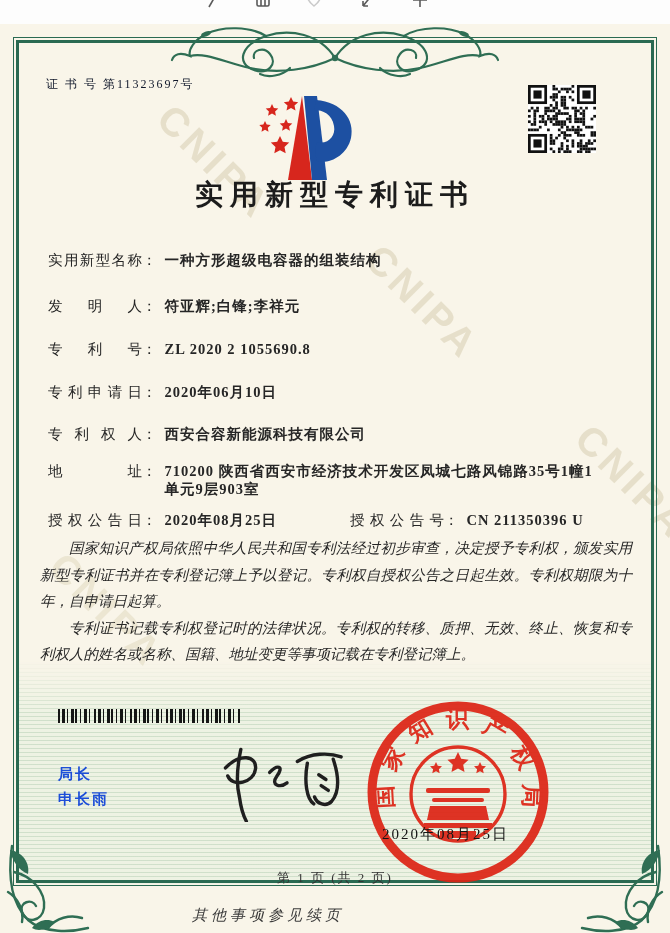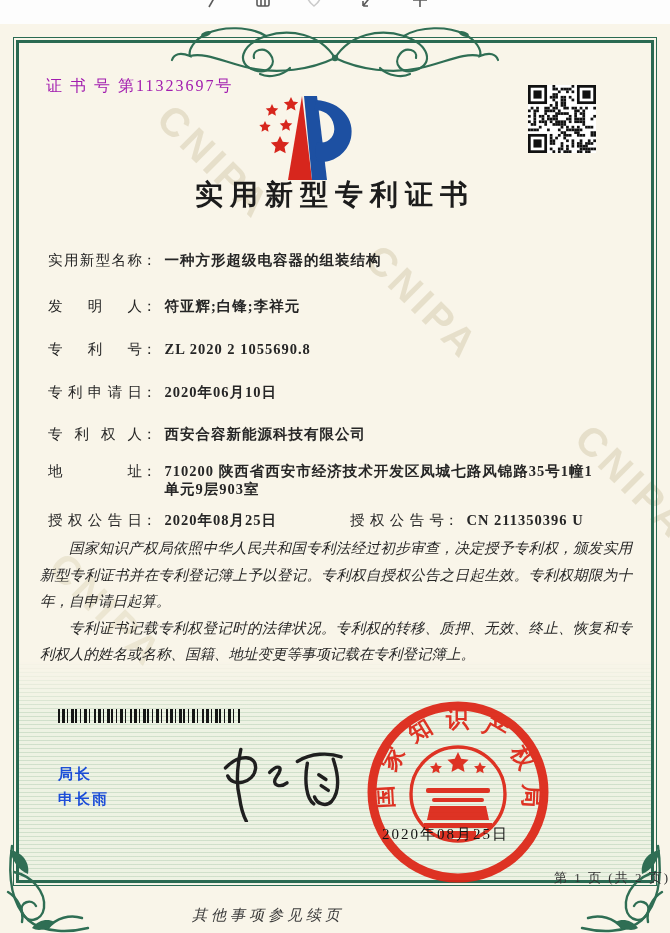--- a/index.html
+++ b/index.html
@@ -25,21 +25,21 @@
     position:absolute;left:17px;top:636px;width:636px;height:224px;z-index:2;
     background-color:#edf2e3;
     background-image:repeating-linear-gradient(180deg,rgba(140,180,145,.30) 0 1px,rgba(0,0,0,0) 1px 4px);
     -webkit-mask-image:linear-gradient(180deg,transparent 0,#000 55px);
             mask-image:linear-gradient(180deg,transparent 0,#000 55px);
   }
   .frame{position:absolute;left:13px;top:13px;width:642px;height:847px;border:1px solid #2a6a52;z-index:3;pointer-events:none;}
   .frame-inner{position:absolute;left:2px;top:2px;right:2px;bottom:2px;border:3px solid #2a6a52;}
   .ornament{position:absolute;z-index:4;pointer-events:none;}
   
-  .cert-no{position:absolute;left:46px;top:52px;font-size:16px;letter-spacing:2px;color:#a21caf;z-index:5;font-family:Liberation Serif, serif;}
+  .cert-no{position:absolute;left:46px;top:52px;font-size:12px;letter-spacing:2px;color:#0f172a;z-index:5;font-family:Liberation Serif, serif;}
   .logo{position:absolute;left:238px;top:60px;z-index:5;}
   .qr{position:absolute;left:528px;top:61px;width:68px;height:68px;background:#fff;z-index:5;}
   .title{
     position:absolute;left:0;top:152px;width:670px;text-align:center;z-index:5;
     font-size:28px;font-weight:700;letter-spacing:7px;color:#1c1c1c;
   }
   .frow{position:absolute;left:48px;font-size:14.5px;color:#262626;z-index:5;white-space:nowrap;}
   .flabel{display:inline-block;width:94px;text-align:justify;text-align-last:justify;vertical-align:top;}
   .fvalue{margin-left:8px;letter-spacing:1px;font-weight:bold;}
   .fvalue.wrap{display:inline-block;white-space:normal;width:432px;line-height:18px;vertical-align:top;}
@@ -57,21 +57,21 @@
       #151515 9px 10px,transparent 10px 13px,#151515 13px 16px,transparent 16px 17px,
       #151515 17px 19px,transparent 19px 22px,#151515 22px 23px,transparent 23px 26px,
       #151515 26px 29px,transparent 29px 31px,#151515 31px 32px,transparent 32px 36px);
   }
   .director{position:absolute;left:58px;z-index:6;font-family:"Liberation Sans","DejaVu Sans",sans-serif;
     font-weight:700;font-size:15px;color:#1d4ed8;letter-spacing:2px;}
   .signature{position:absolute;left:212px;top:718px;z-index:6;}
   .seal{position:absolute;left:362px;top:672px;z-index:6;}
   .seal-date{position:absolute;left:382px;top:801px;width:170px;z-index:7;
     font-size:15px;letter-spacing:2px;color:#141414;}
-  .page-info{position:absolute;left:0;top:845px;width:670px;text-align:right;z-index:6;
+  .page-info{position:absolute;left:0;top:845px;width:670px;text-align:center;z-index:6;
     font-size:13px;letter-spacing:2px;color:#333;}
   .footer-note{position:absolute;left:0;top:882px;width:536px;text-align:center;z-index:6;
     font-size:15px;font-style:italic;letter-spacing:4px;color:#3a3a3a;}
 </style>
 </head>
 <body>
 
 <div class="toolbar">
   <div class="tb-icon" style="left:203px">
     <svg viewBox="0 0 18 18">

